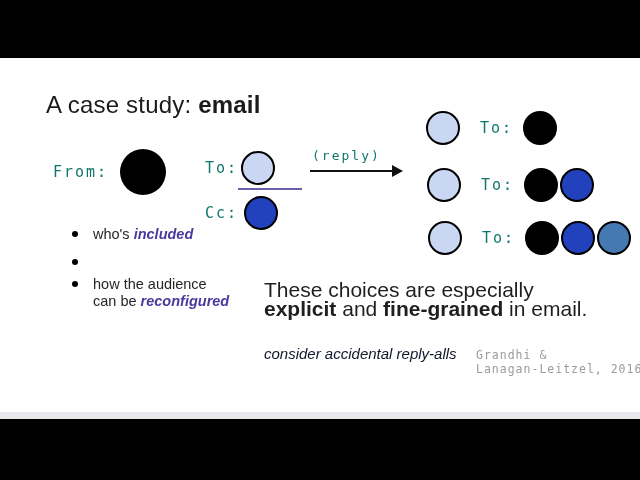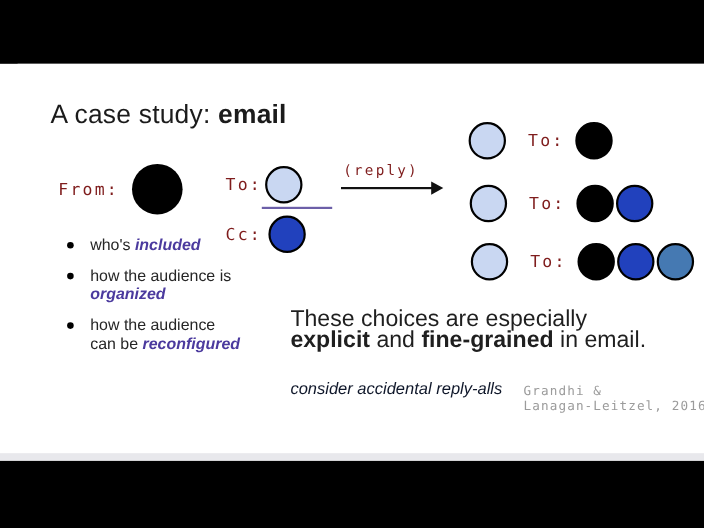--- a/index.html
+++ b/index.html
@@ -8,21 +8,21 @@
   .bar{position:absolute;left:0;width:640px;background:#000;}
   .bar.top{top:0;height:58px;}
   .bar.bottom{top:419px;height:61px;}
   .strip{position:absolute;left:0;top:412px;width:640px;height:7px;background:#e8e8ec;}
   .slide{position:absolute;left:16px;top:58px;width:640px;height:354px;background:#fff;}
 
   .title{position:absolute;left:30px;top:33px;margin:0;font-size:24px;font-weight:400;
          color:#1b1b1b;letter-spacing:.2px;}
   .title b{font-weight:700;}
 
-  .mono{font-family:"DejaVu Sans Mono","Liberation Mono",monospace;color:#7f1d1d;}
+  .mono{font-family:"DejaVu Sans Mono","Liberation Mono",monospace;color:#0f766e;}
   .lbl{position:absolute;font-size:15px;letter-spacing:2px;}
   .lbl-from{left:37px;top:105px;}
   .lbl-to{left:189px;top:101px;}
   .lbl-cc{left:189px;top:146px;}
 
   .circle{position:absolute;border-radius:50%;border:2px solid #000;box-sizing:border-box;}
   .c-black{background:#000;}
   .c-light{background:#c9d7f2;}
   .c-royal{background:#2141bd;}
   .c-steel{background:#4579b2;}
@@ -39,21 +39,21 @@
               border-bottom:6px solid transparent;}
 
   .reply-row{position:absolute;display:flex;align-items:center;}
   .row-1{left:410px;top:53px;}
   .row-2{left:411px;top:110px;}
   .row-3{left:412px;top:163px;}
   .reply-row .circle{position:static;width:34px;height:34px;flex:none;}
   .reply-row .row-to{font-size:15px;letter-spacing:2px;margin-left:20px;margin-right:10px;}
   .recips{display:flex;gap:2px;}
 
-  .bullets{position:absolute;left:36px;top:152px;width:168px;margin:5px;padding:0;
+  .bullets{position:absolute;left:36px;top:152px;width:168px;margin:16px;padding:0;
            list-style:none;}
   .bullets li{display:flex;margin-bottom:11px;}
   .dot{flex:none;width:6px;height:6px;border-radius:50%;background:#000;
        margin:5px 15px 0 4px;}
   .btext{font-size:14.5px;line-height:17px;color:#262626;}
   .em{font-style:italic;font-weight:700;color:#4b3a9e;}
 
   .statement{position:absolute;left:248px;top:222px;width:326px;margin:0;
              font-size:21px;line-height:19px;color:#1f1f1f;}
   .statement b{font-weight:700;}
@@ -128,24 +128,20 @@
 
     <ul class="bullets">
       <li>
         <span class="dot"></span>
         <div class="btext">
           <span>who's </span><span class="em">included</span>
         </div>
       </li>
       <li>
         <span class="dot"></span>
-        <div class="btext">
-          <div><span>how the audience is</span></div>
-          <div><span class="em">organized</span></div>
-        </div>
       </li>
       <li>
         <span class="dot"></span>
         <div class="btext">
           <div><span>how the audience</span></div>
           <div><span>can be </span><span class="em">reconfigured</span></div>
         </div>
       </li>
     </ul>
 

